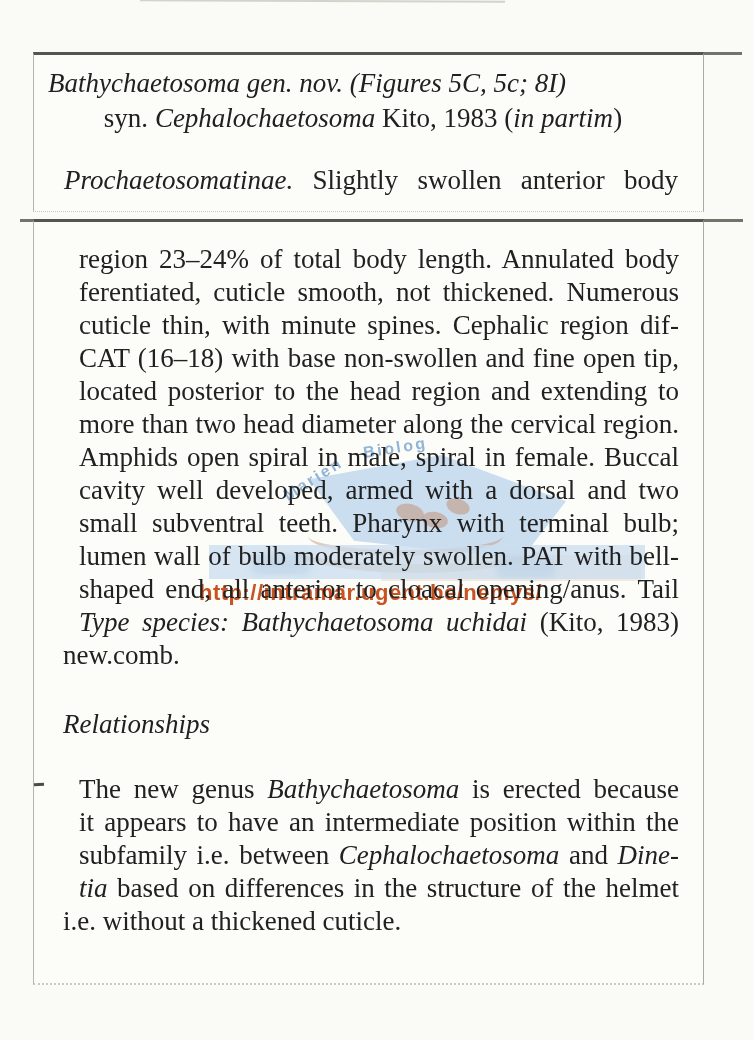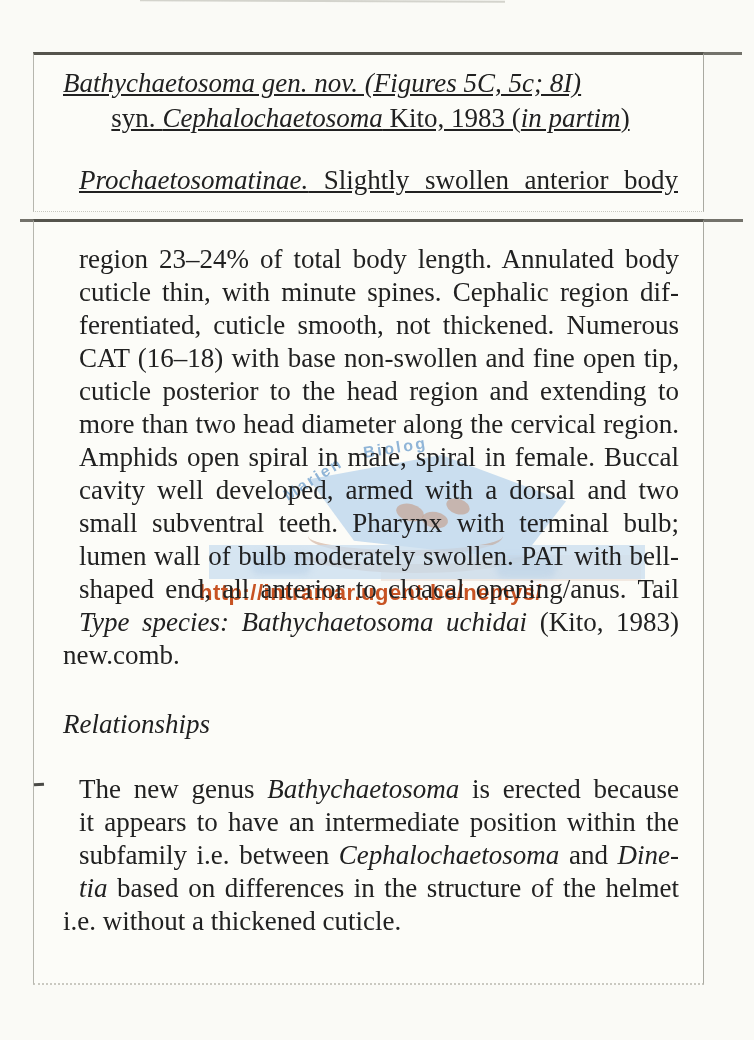--- a/index.html
+++ b/index.html
@@ -20,23 +20,22 @@
   
   .block{
     position:absolute;left:33px;width:671px;box-sizing:border-box;
     background:#fcfcf8;
     border-top:3px solid #55544d;
     border-left:1px solid #b6b6ae;
     border-right:1px solid #a9a9a1;
   }
   .block-header{
     top:52px;height:160px;
-    padding:11px 25px 0 29px;
+    padding:11px 25px 0 14px;
     border-bottom:1px dotted #c7c7bf;
-    text-decoration:underline;
   }
   .block-body{
     top:219px;height:766px;
     padding:21px 24px 0 29px;
     border-bottom:2px dotted #cac9c1;
   }
   .textlayer{position:relative;z-index:2;}
   .tline{
     font-size:27px;line-height:33px;white-space:normal;
   }
@@ -110,24 +109,24 @@
       <div class="wm-tan" style="background: rgb(227, 205, 189);"></div>
       <div class="wm-band" style="background: rgb(202, 222, 239);"></div>
       <div class="wm-smudge" style="left: 55px; top: 125px; width: 60px; background: rgb(183, 207, 230);"></div>
       <div class="wm-smudge" style="left: 300px; top: 128px; width: 60px; background: rgb(183, 207, 230);"></div>
       <div class="wm-url" style="color: #c2410c;">http://intramar.ugent.be/nemys/</div>
     </div>
 
     <div class="textlayer">
       <div>
           <div class="tline just"><span>region 23–24% of total body length. Annulated body</span></div>
+          <div class="tline just"><span>ferentiated, cuticle smooth, not thickened. Numerous</span></div>
           <div class="tline just"><span>cuticle thin, with minute spines. Cephalic region dif-</span></div>
-          <div class="tline just"><span>ferentiated, cuticle smooth, not thickened. Numerous</span></div>
           <div class="tline just"><span>CAT (16–18) with base non-swollen and fine open tip,</span></div>
-          <div class="tline just"><span>cuticle posterior to the head region and extending to</span></div>
+          <div class="tline just"><span>located posterior to the head region and extending to</span></div>
           <div class="tline just"><span>more than two head diameter along the cervical region.</span></div>
           <div class="tline just"><span>Amphids open spiral in male, spiral in female. Buccal</span></div>
           <div class="tline just"><span>cavity well developed, armed with a dorsal and two</span></div>
           <div class="tline just"><span>small subventral teeth. Pharynx with terminal bulb;</span></div>
           <div class="tline just"><span>lumen wall of bulb moderately swollen. PAT with bell-</span></div>
           <div class="tline just"><span>shaped end, all anterior to cloacal opening/anus. Tail</span></div>
           <div class="tline just"><i>Type species: Bathychaetosoma uchidai</i><span> (Kito, 1983)</span></div>
           <div class="tline"><span>new.comb.</span></div>
         </div>
       <div class="heading">Relationships</div>

